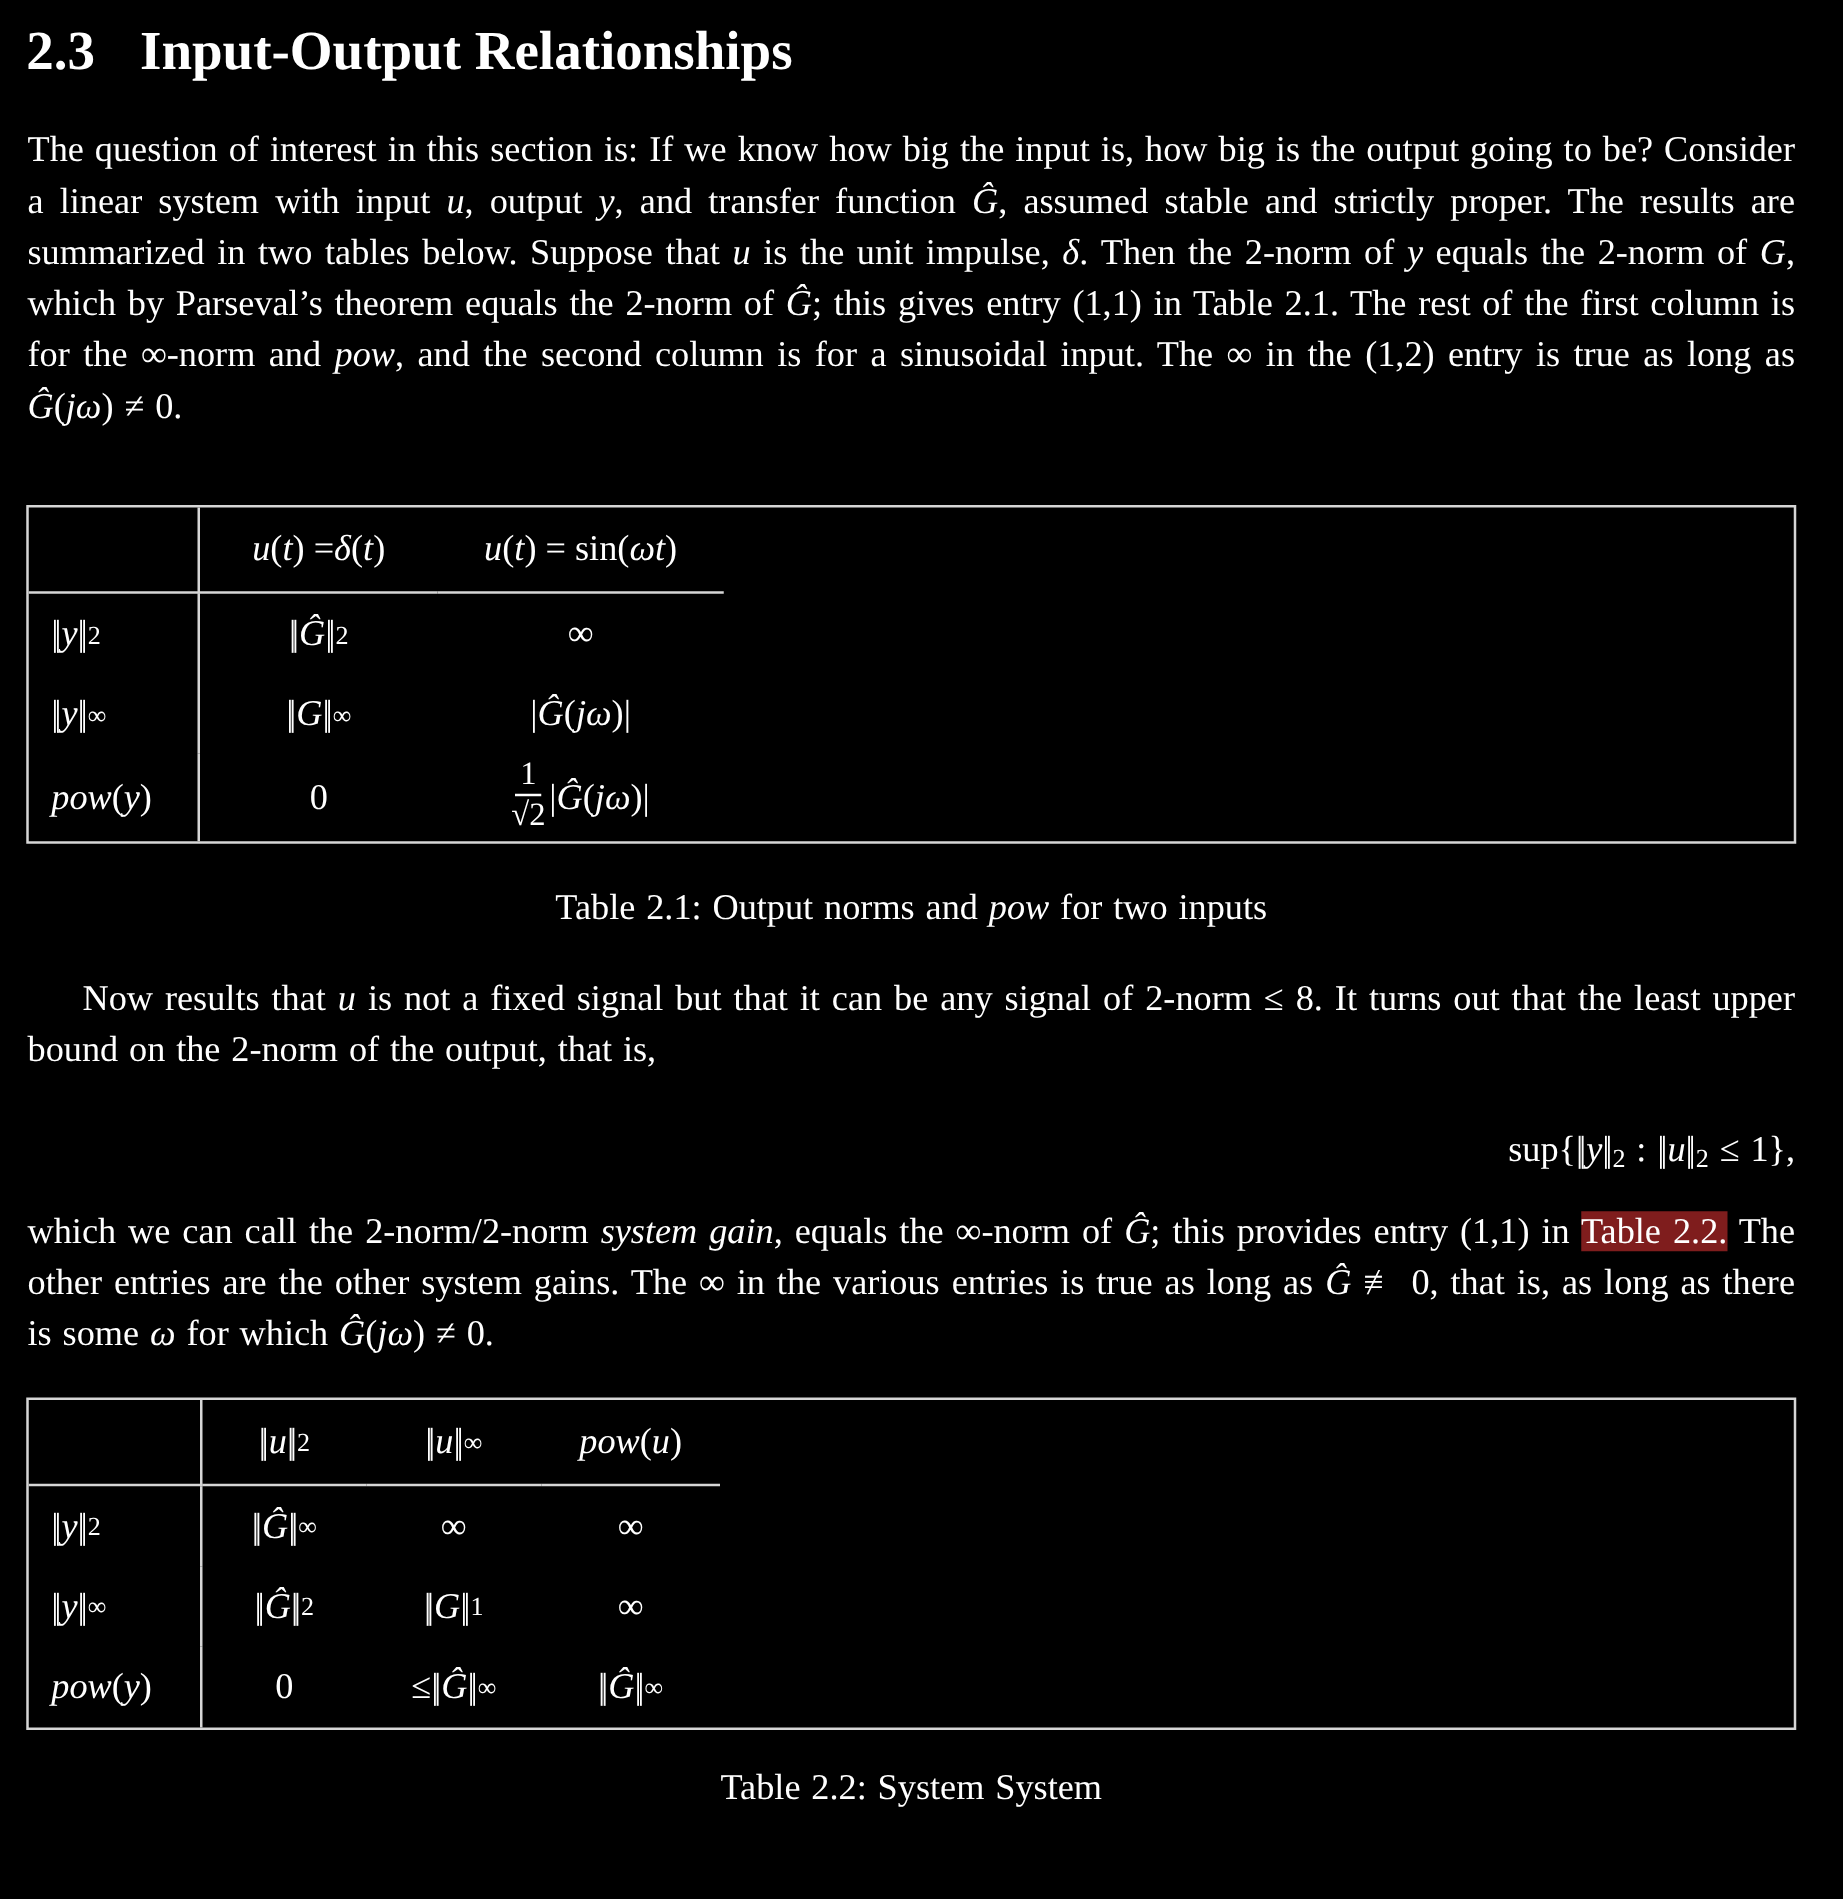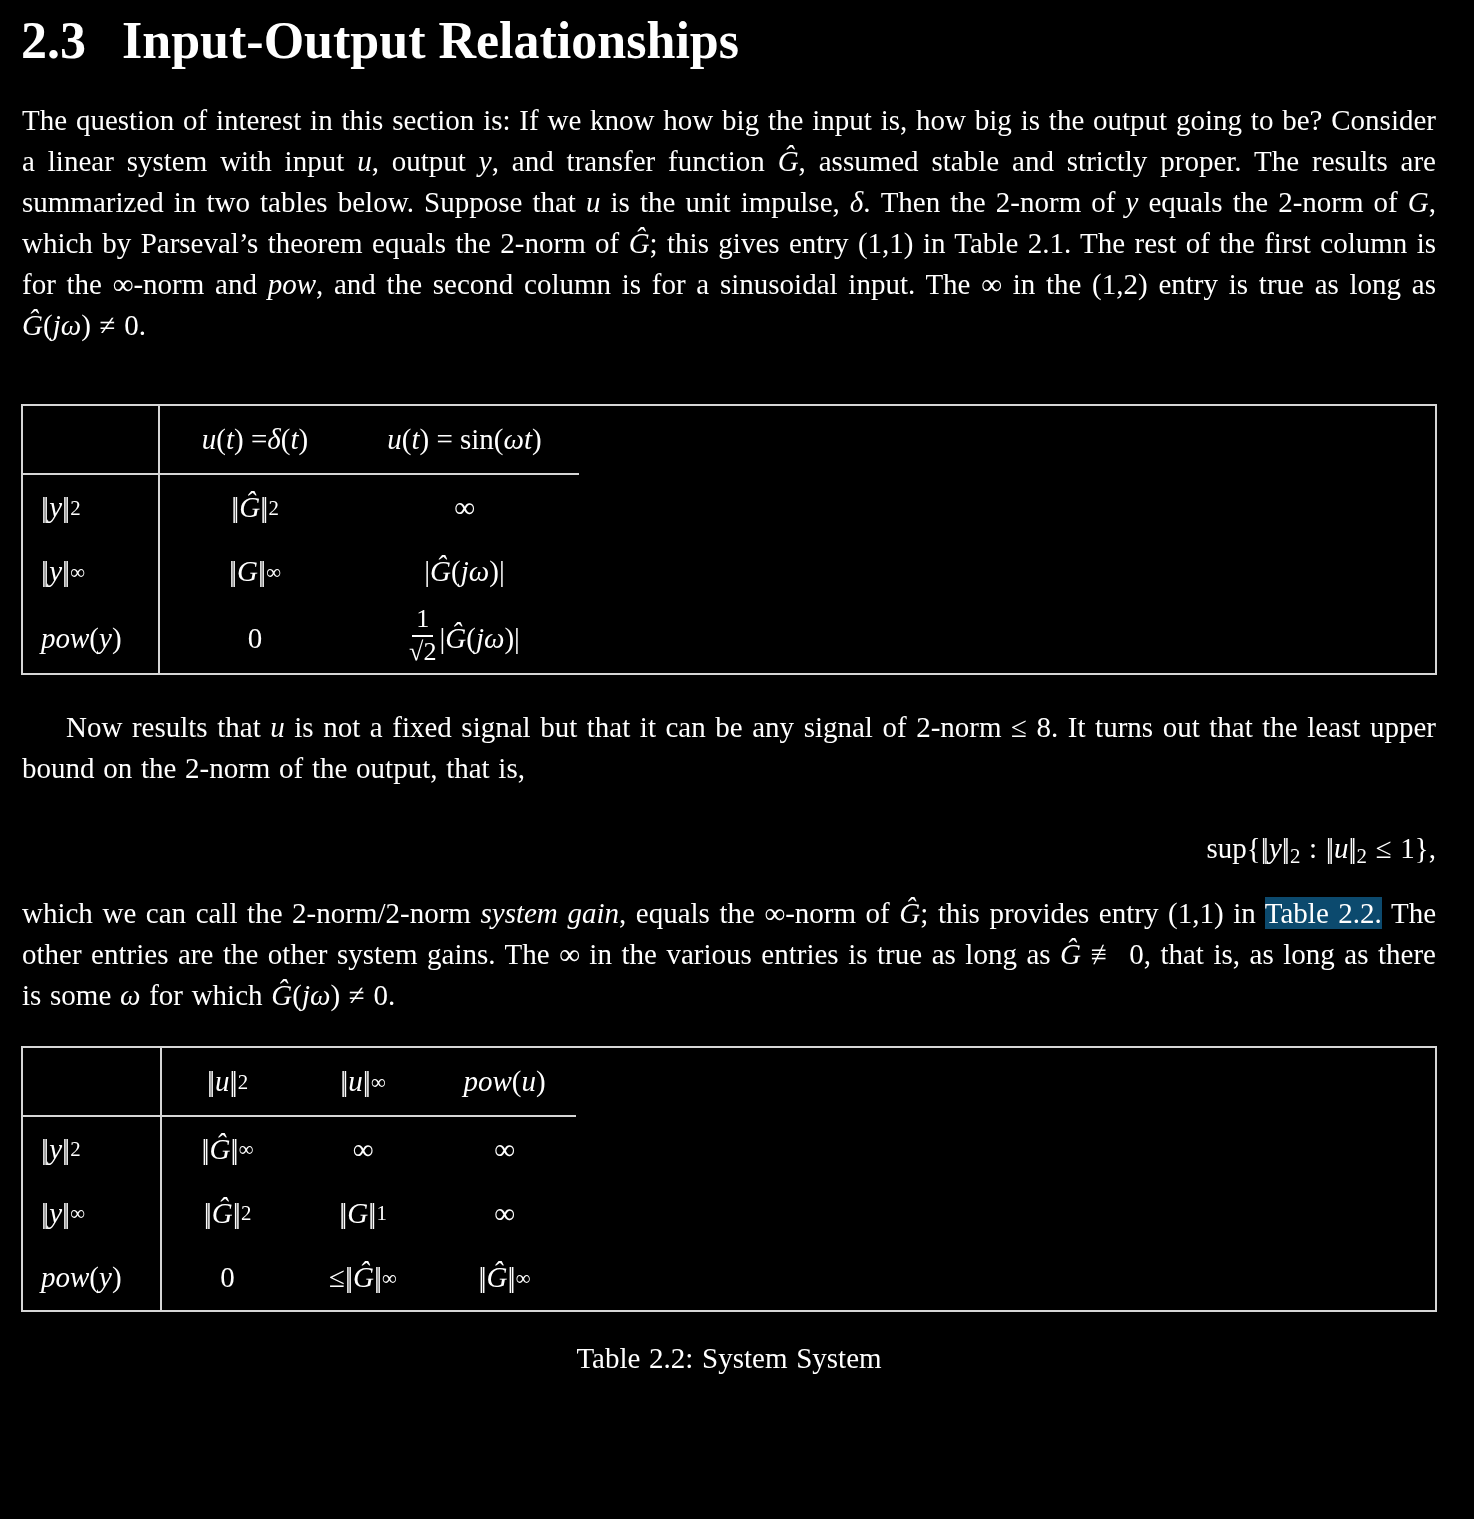--- a/index.html
+++ b/index.html
@@ -5,30 +5,30 @@
   html,body{margin:0;padding:0;background:#000;}
   body{
     width:1474px;height:1519px;overflow:hidden;
     color:#fff;
     font-family:"Liberation Serif","DejaVu Serif","DejaVu Sans",serif;
     font-size:29px;line-height:41px;
   }
   .page{padding:18px 37px 0 21px;}
   h1{
     margin:0 0 36px 0;
-    font-size:52px;line-height:46px;font-weight:bold;
+    font-size:44px;line-height:46px;font-weight:bold;
   }
   h1 .title{margin-left:36px;}
   p{margin:1px;text-align:justify;word-spacing:0.05em;}
   .para2{margin-top:32px;text-indent:44px;}
   .para3{margin-top:24px;}
   .it{font-style:italic;}
   .sb{font-size:0.72em;vertical-align:-0.22em;line-height:0;}
   .nm{letter-spacing:-0.12em;margin-right:0.12em;}
-  .hl{background:#0c4a6e;}
+  .hl{background:#7f1d1d;}
   .frac{
     display:inline-flex;flex-direction:column;align-items:center;
     vertical-align:middle;font-size:0.9em;line-height:1.1;
     margin-right:3px;position:relative;top:-2px;
   }
   .fnum{border-bottom:2px solid #fff;padding:0 4px 1px 4px;}
   .fden{padding-top:1px;}
   .eq{margin-top:39px;padding-left:86px;text-align:right;}
   .tbl{
     display:grid;margin:0 auto;
@@ -123,20 +123,21 @@
           <span class="fden">√2</span>
         </span>
         <span>|</span>
         <span class="it">Ĝ</span>
         <span>(</span>
         <span class="it">jω</span>
         <span>)|</span>
       </div>
   </div>
 
+  <p class="caption"><span>Table 2.1: Output norms and </span><span class="it">pow</span><span> for two inputs</span></p>
 
   <p class="para2"><span>Now results that </span><span class="it">u</span><span> is not a fixed signal but that it can be any signal of 2-norm ≤ 8. It turns out that the least upper bound on the 2-norm of the output, that is,</span></p>
 
   <p class="eq"><span>sup{</span><span class="nm">||</span><span class="it">y</span><span class="nm">||</span><span class="sb">2</span><span> : </span><span class="nm">||</span><span class="it">u</span><span class="nm">||</span><span class="sb">2</span><span> ≤ 1},</span></p>
 
   <p class="para3"><span>which we can call the 2-norm/2-norm </span><span class="it">system gain</span><span>, equals the ∞-norm of </span><span class="it">Ĝ</span><span>; this provides entry (1,1) in </span><span class="hl">Table 2.2.</span><span> The other entries are the other system gains. The ∞ in the various entries is true as long as </span><span class="it">Ĝ</span><span> ≢ 0, that is, as long as there is some </span><span class="it">ω</span><span> for which </span><span class="it">Ĝ</span><span>(</span><span class="it">jω</span><span>) ≠ 0.</span></p>
 
   <div class="tbl t2">
     <div class="cell lblcol hdr"></div>
     <div class="cell hdr">

